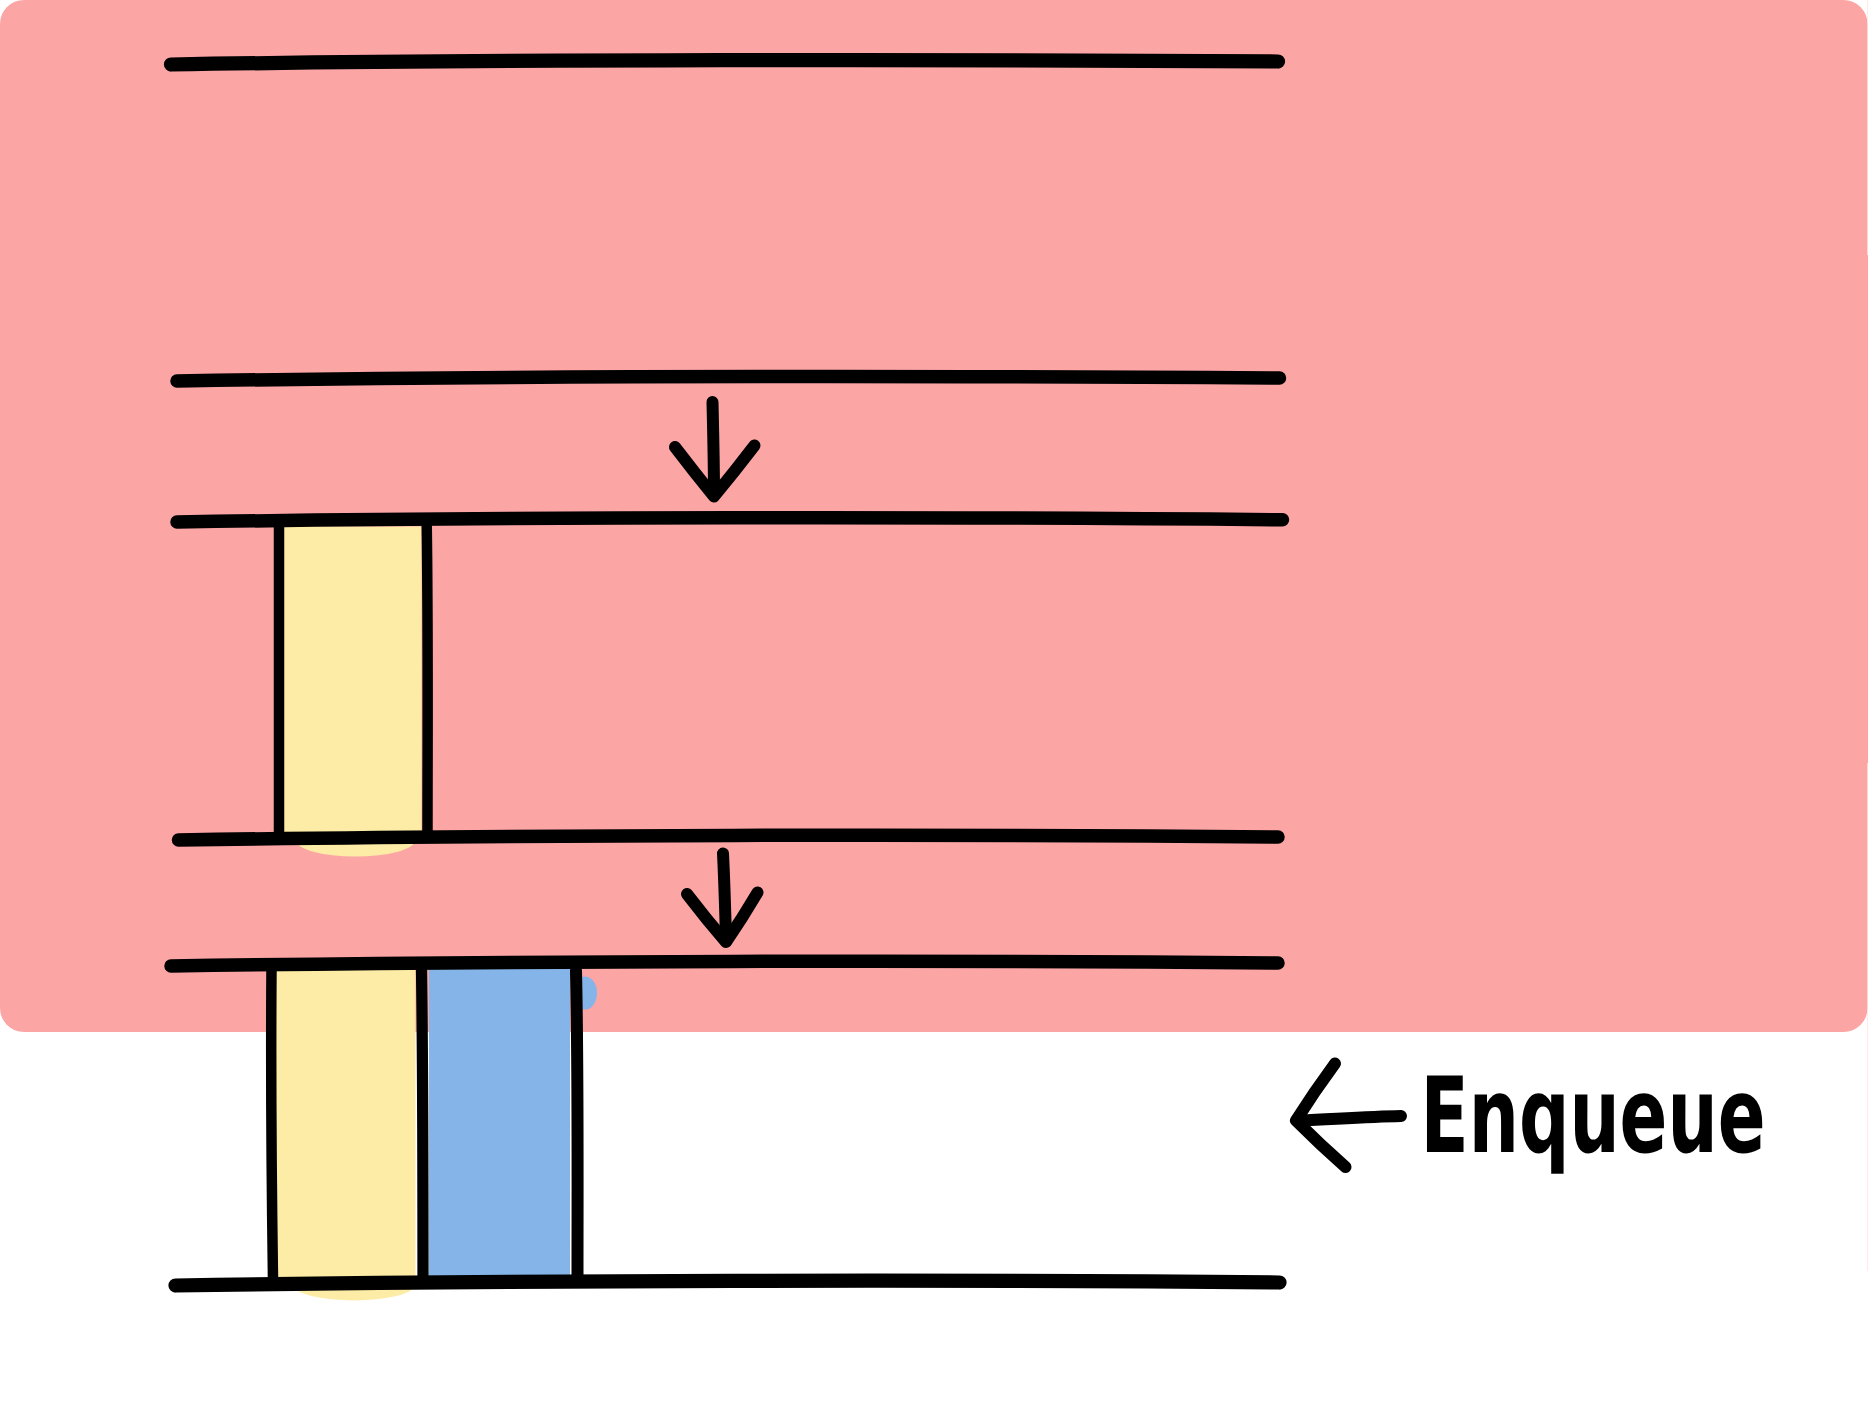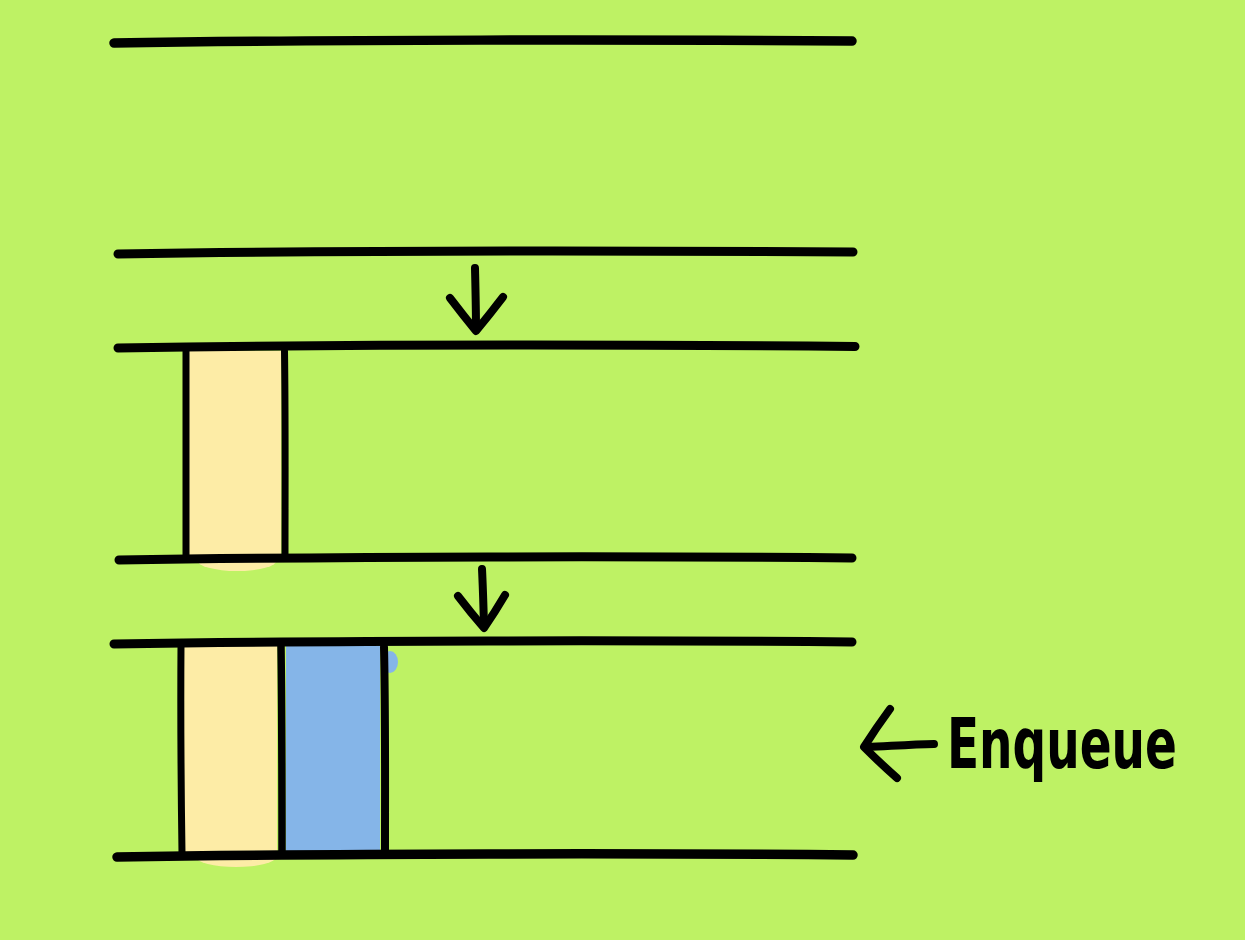--- a/index.html
+++ b/index.html
@@ -1,20 +1,20 @@
 <!DOCTYPE html>
 <html><head>
 <meta charset="utf-8">
 <style>
   html,body{
     margin:0;padding:0;background:#ffffff;
     width:1245px;height:940px;overflow:hidden;
     font-family:"DejaVu Sans","Liberation Sans",sans-serif;
   }
-  .stage{position:relative;width:1245px;height:940px;background:#bef264;}
+  .stage{position:relative;width:1245px;height:688px;background:#fca5a5;border-radius:16px;}
   svg{display:block;}
   svg path{fill:none;stroke-linecap:round;stroke-linejoin:round;}
   svg rect,svg ellipse{stroke:none;}
   svg text{
     font-family:"DejaVu Sans","Liberation Sans",sans-serif;
     font-weight:700;
   }
 </style>
 </head>
 <body>

